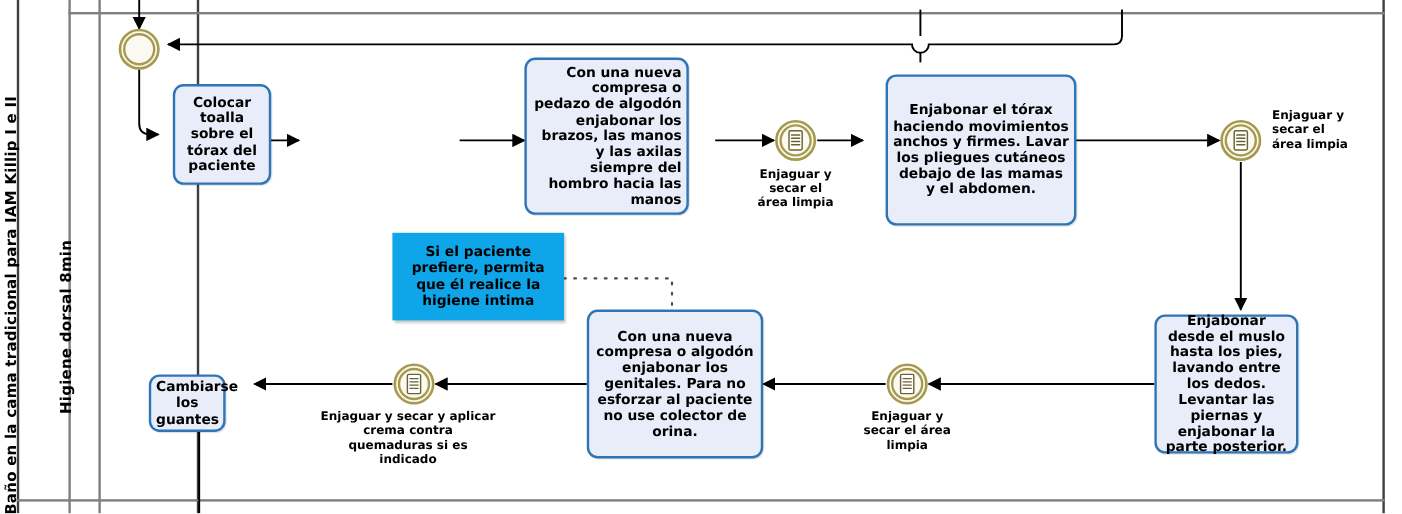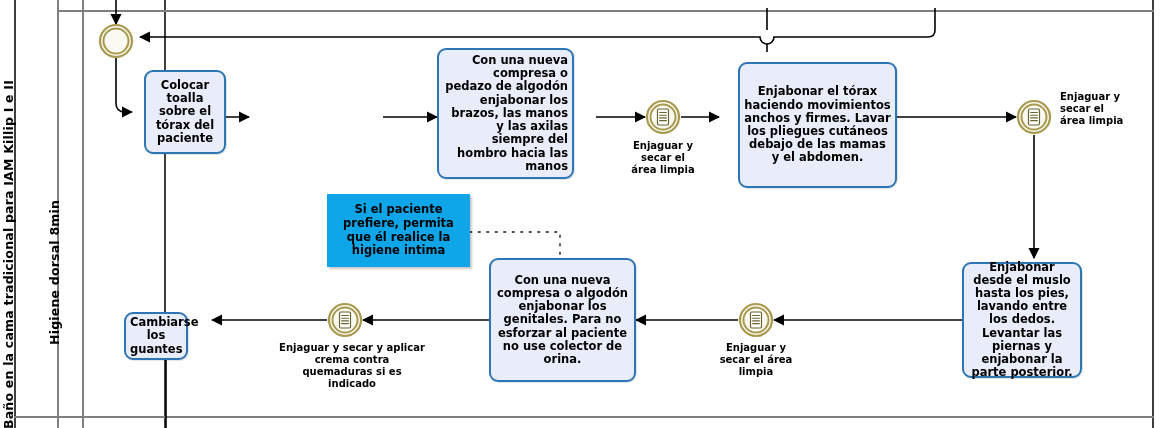--- a/index.html
+++ b/index.html
@@ -241,18 +241,18 @@
         <rect x="12.5" y="10" width="11" height="16" rx="1.2" fill="#fff" stroke="#6b6330" stroke-width="1.2"></rect>
         <g stroke="#6b6330" stroke-width="1.1" stroke-linecap="round">
           <line x1="14.6" y1="13.5" x2="21.4" y2="13.5"></line>
           <line x1="14.6" y1="16.2" x2="21.4" y2="16.2"></line>
           <line x1="14.6" y1="18.9" x2="21.4" y2="18.9"></line>
           <line x1="14.6" y1="21.6" x2="21.4" y2="21.6"></line>
         </g>
       </g>
     </svg>
   </div>
-  <div class="cap" style="left:261px; top:342px; width:182px;">Enjaguar y secar y aplicar
+  <div class="cap" style="left:249px; top:342px; width:182px;">Enjaguar y secar y aplicar
 crema contra
 quemaduras si es
 indicado</div>
 
 </div>
 
 </body></html>

